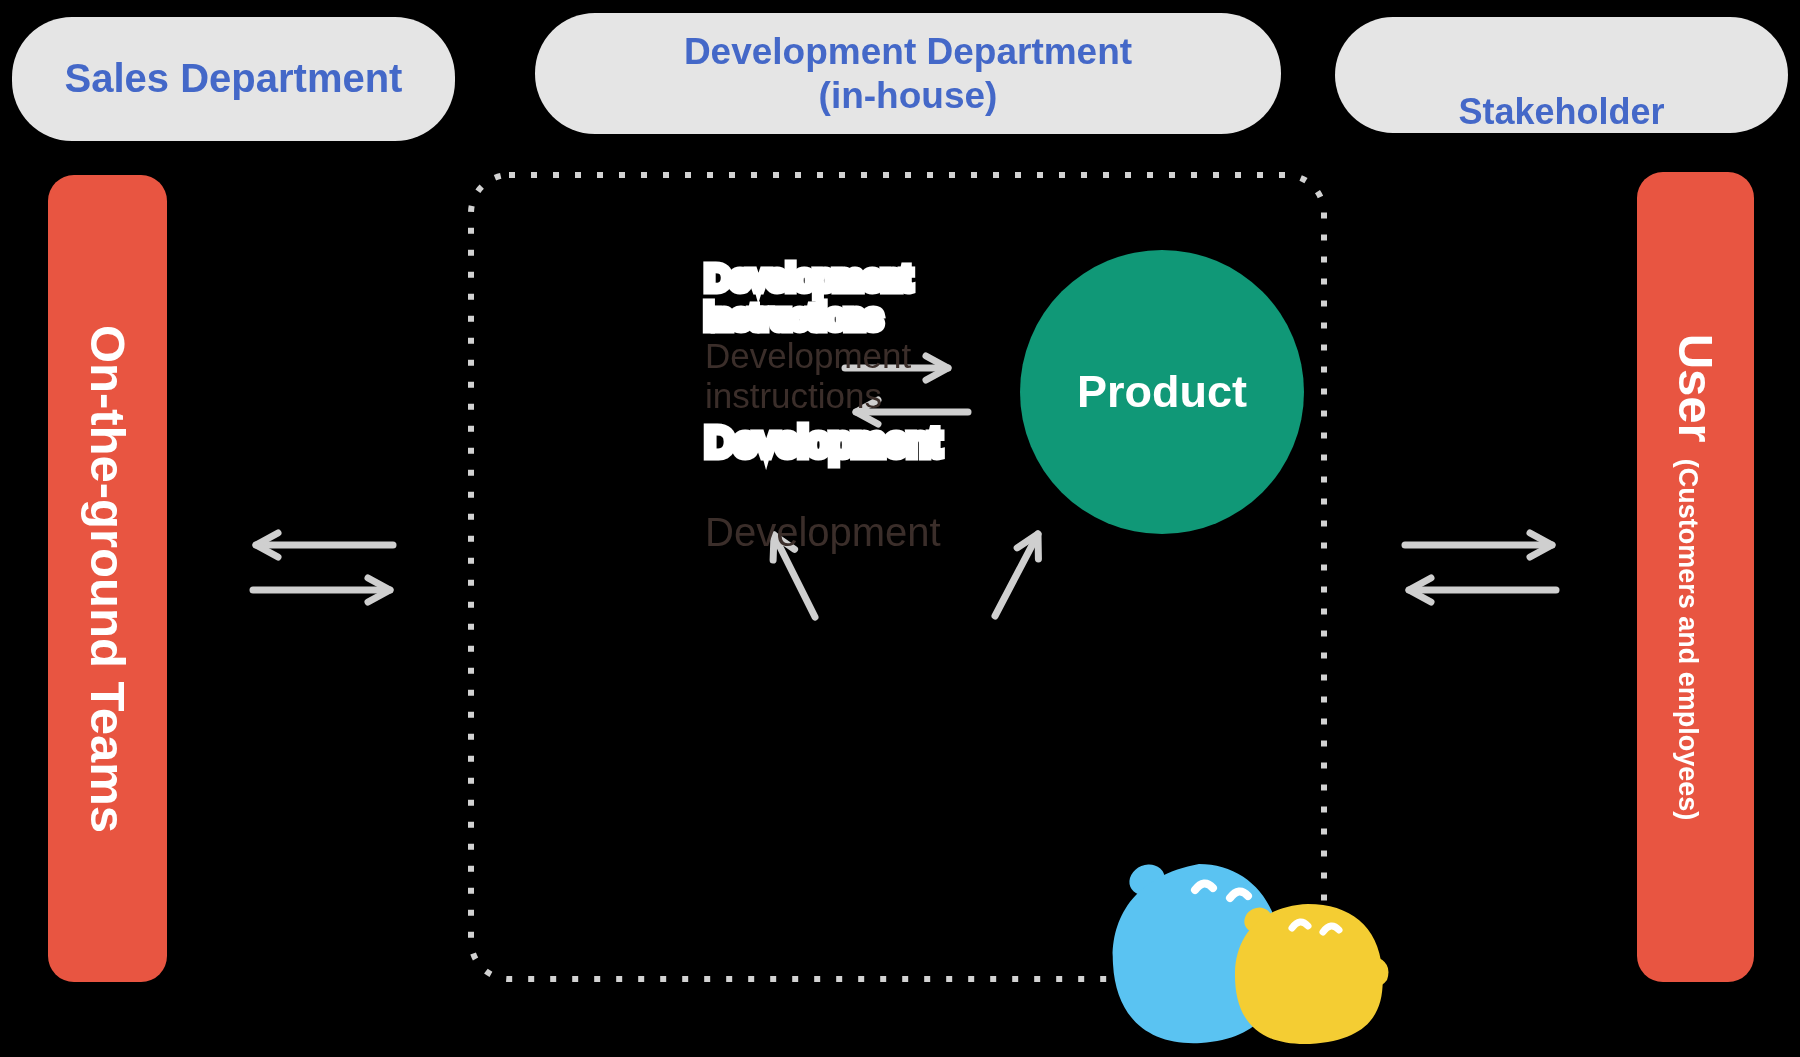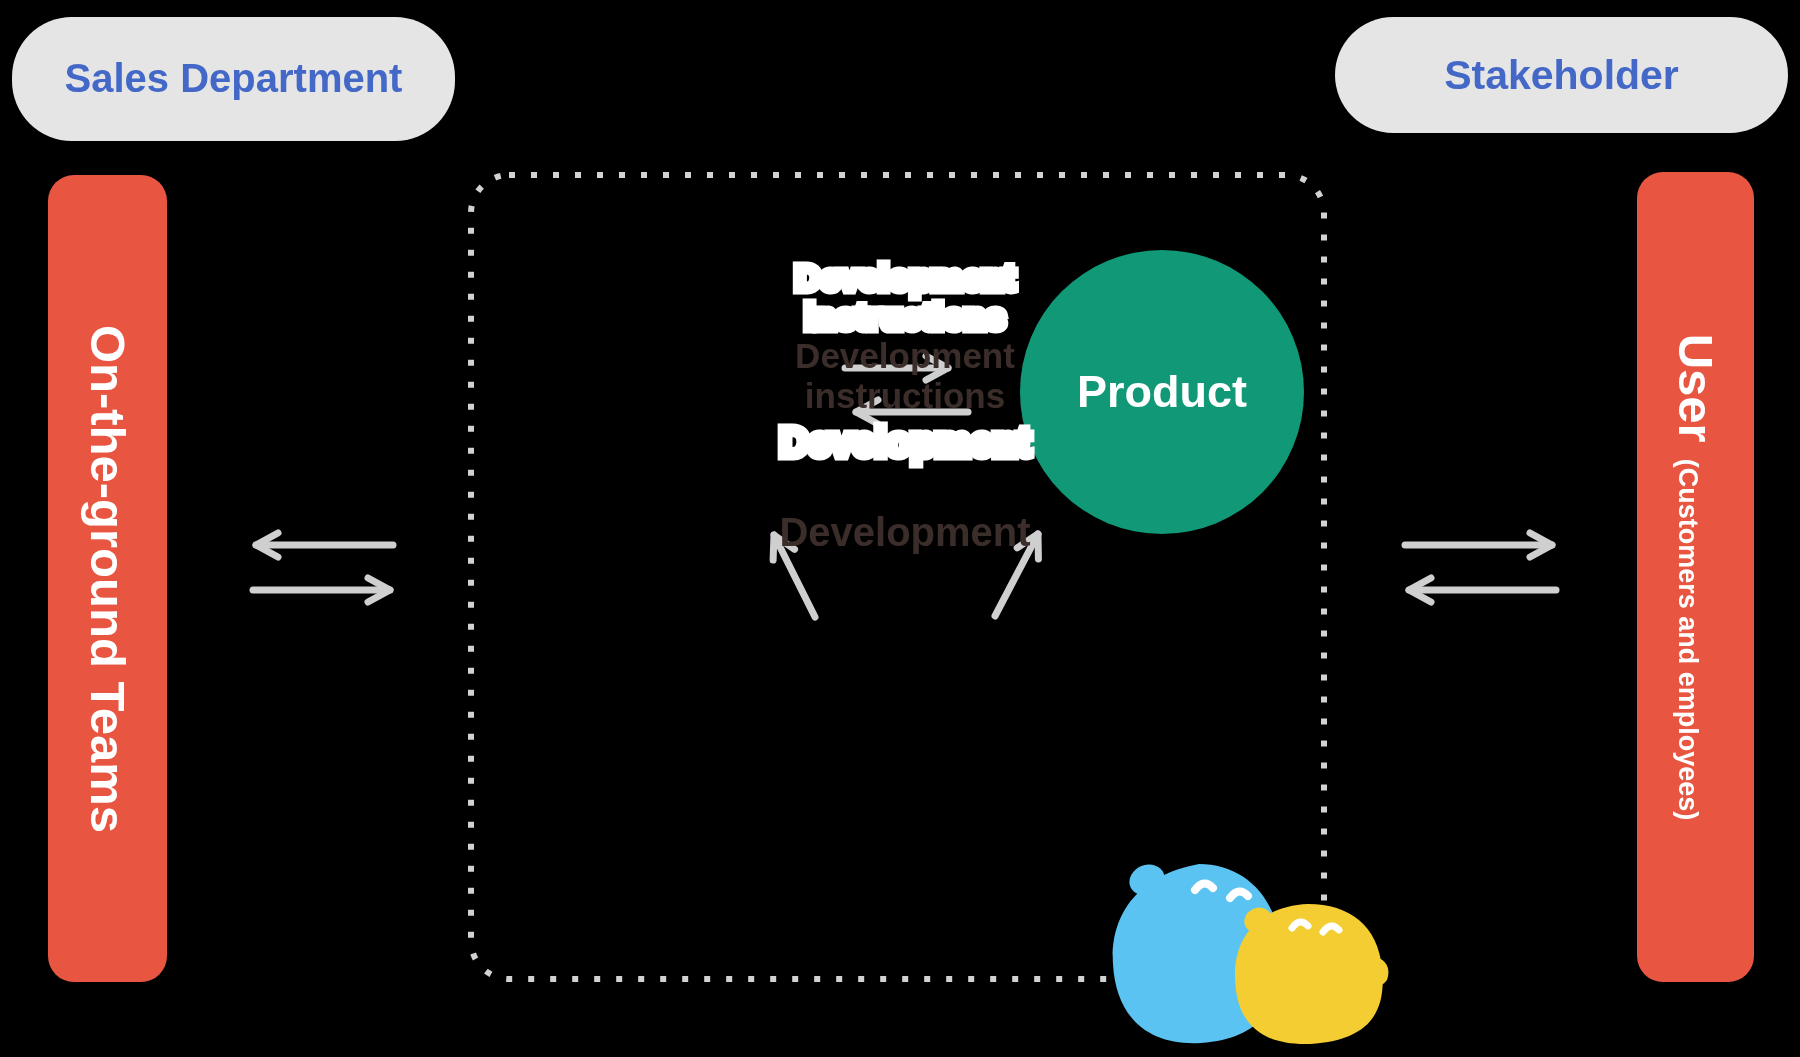--- a/index.html
+++ b/index.html
@@ -17,21 +17,21 @@
     border-radius:60px;
     display:flex;align-items:center;justify-content:center;
     color:#4468C8;
     font-weight:bold;
     text-align:center;
     white-space:pre-line;
     line-height:1.18;
   }
   #pill-sales{left:12px;top:17px;width:443px;height:124px;font-size:40px;}
   #pill-dev{left:535px;top:13px;width:746px;height:121px;font-size:37px;}
-  #pill-stakeholder{left:1335px;top:17px;width:453px;height:116px;font-size:41px;}
+  #pill-stakeholder{left:1335px;top:17px;width:453px;height:116px;font-size:36px;align-items:flex-end;}
   
   .side-bar{
     position:absolute;
     background:#E85541;
     border-radius:26px;
   }
   #bar-left{left:48px;top:175px;width:119px;height:807px;}
   #bar-right{left:1637px;top:172px;width:117px;height:810px;}
   .bar-text{
     position:absolute;left:50%;top:50%;
@@ -46,21 +46,21 @@
     background:#109877;
     display:flex;align-items:center;justify-content:center;
     color:#FFFFFF;font-weight:bold;font-size:45px;
     text-align:center;white-space:pre-line;line-height:1.13;
   }
   #circle-po{left:513px;top:248px;}
   #circle-engineer{left:1020px;top:250px;}
   #circle-scrum{left:765px;top:625px;}
   
   .flow-label{
-    position:absolute;text-align:center;font-weight:bold;
+    position:absolute;text-align:left;font-weight:normal;
     white-space:pre-line;line-height:1.12;
   }
   #label-po-eng{left:705px;top:258px;width:400px;font-size:35px;}
   #label-eng-po{left:705px;top:420px;width:400px;font-size:40px;}
   .label-stroke{
     position:absolute;left:0;right:0;top:0;
     -webkit-text-stroke:9px #FFFFFF;color:#FFFFFF;
     text-shadow:0 0 2px #fff;
   }
   .label-fill{position:relative;color:#3B2E2A;}
@@ -99,20 +99,24 @@
       <line x1="253" y1="590" x2="390" y2="590" marker-end="url(#chev)"></line>
 
       <line x1="1405" y1="545" x2="1552" y2="545" marker-end="url(#chev)"></line>
       <line x1="1556" y1="590" x2="1409" y2="590" marker-end="url(#chev)"></line>
     </g>
   </svg>
 
   <div class="pill" id="pill-sales">
     <span>Sales Department</span>
   </div>
+  <div class="pill" id="pill-dev">
+    <span>Development Department
+(in-house)</span>
+  </div>
   <div class="pill" id="pill-stakeholder">
     <span>Stakeholder</span>
   </div>
 
   <div class="side-bar" id="bar-left">
     <span class="bar-text">On-the-ground Teams</span>
   </div>
 
   <div class="side-bar" id="bar-right">
     <span class="bar-text"><span>User</span><span class="sub">(Customers and employees)</span></span>

